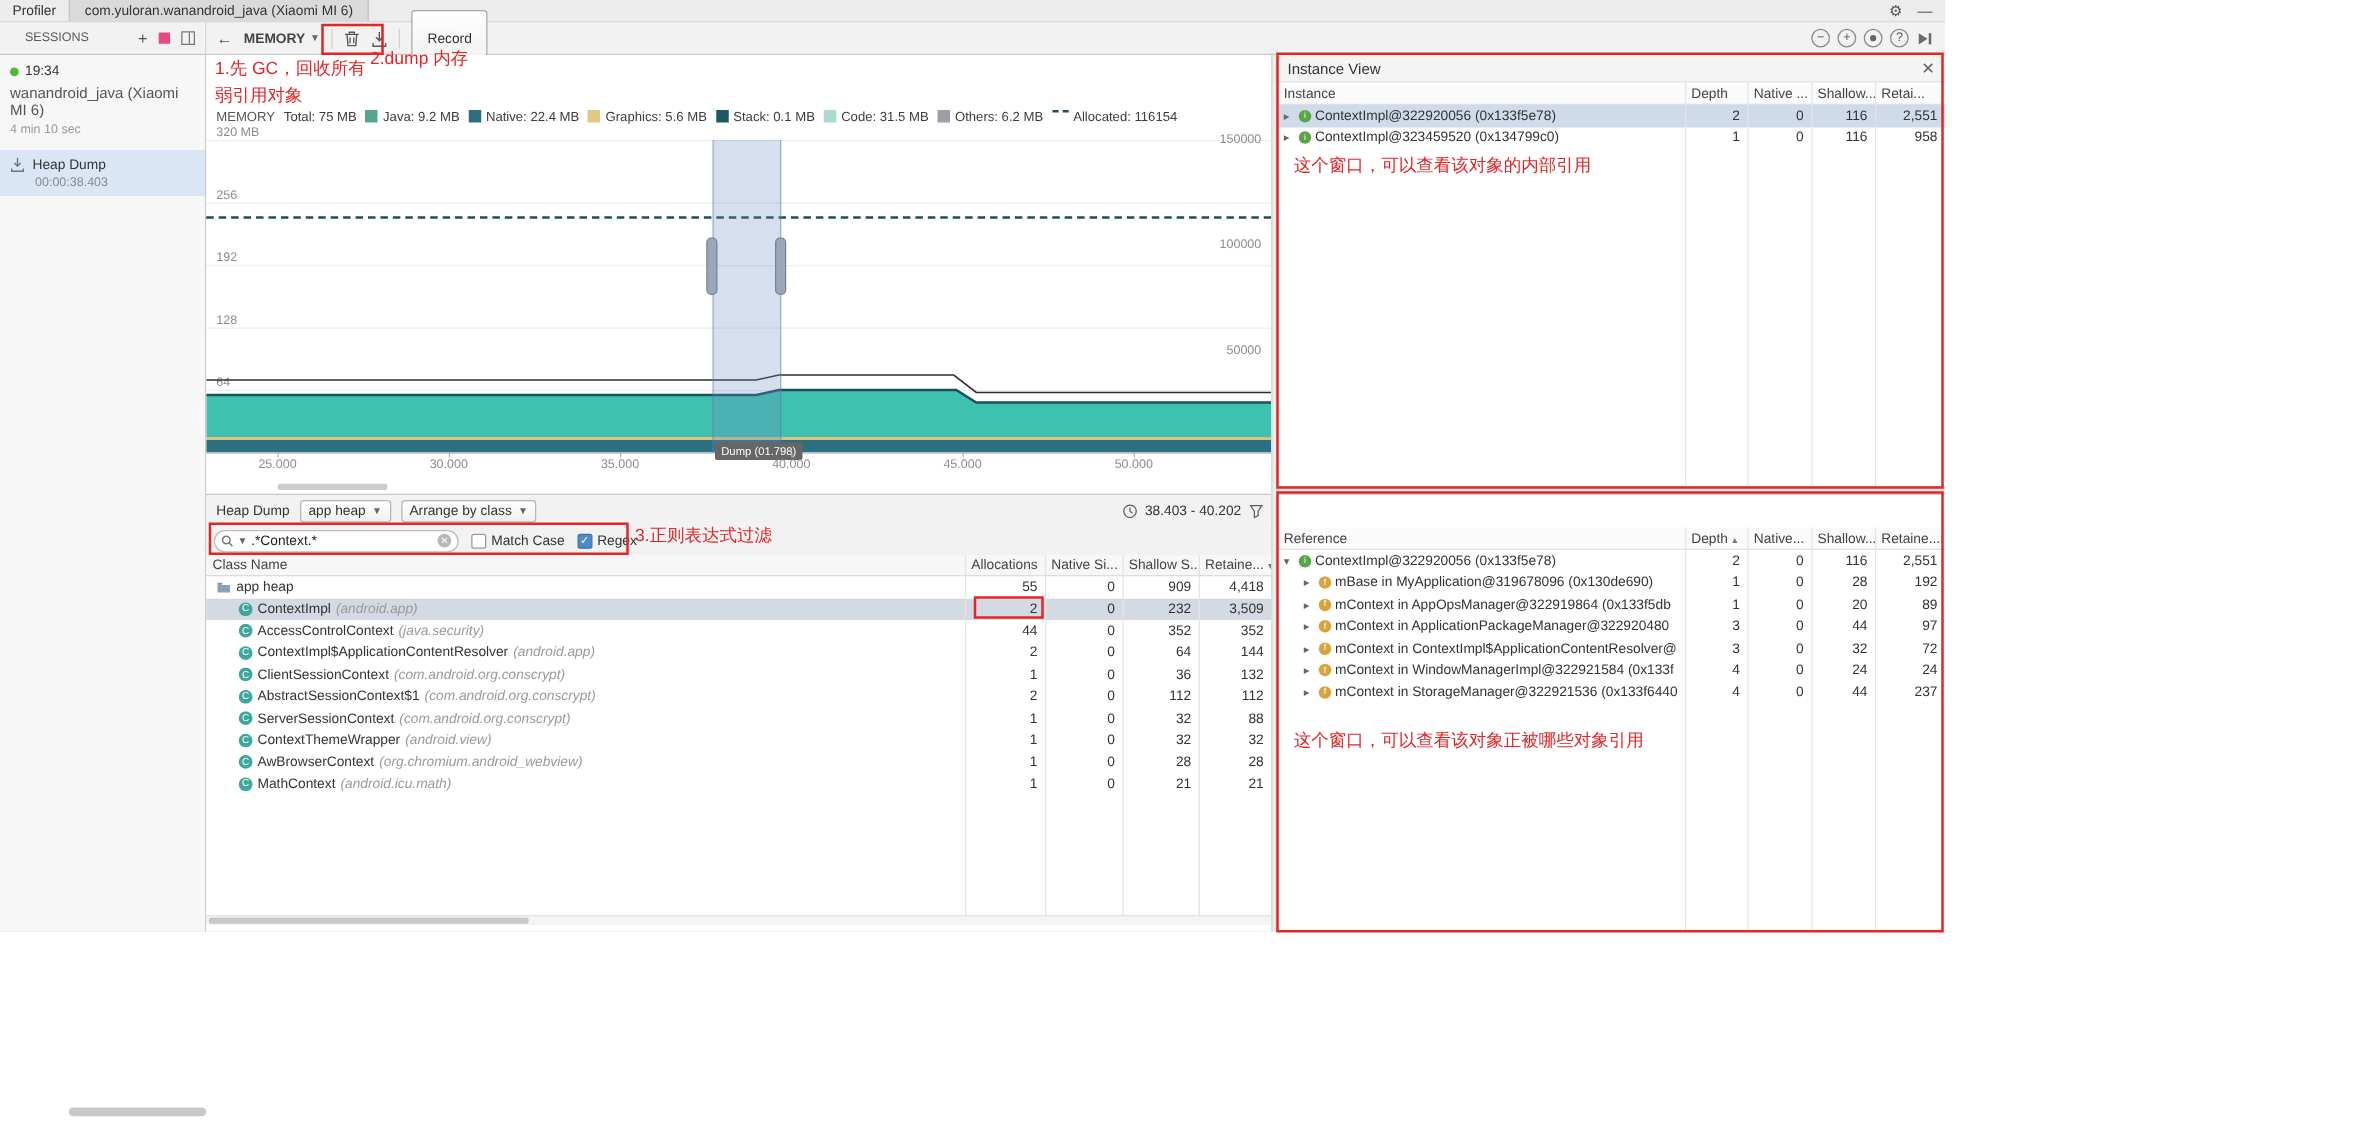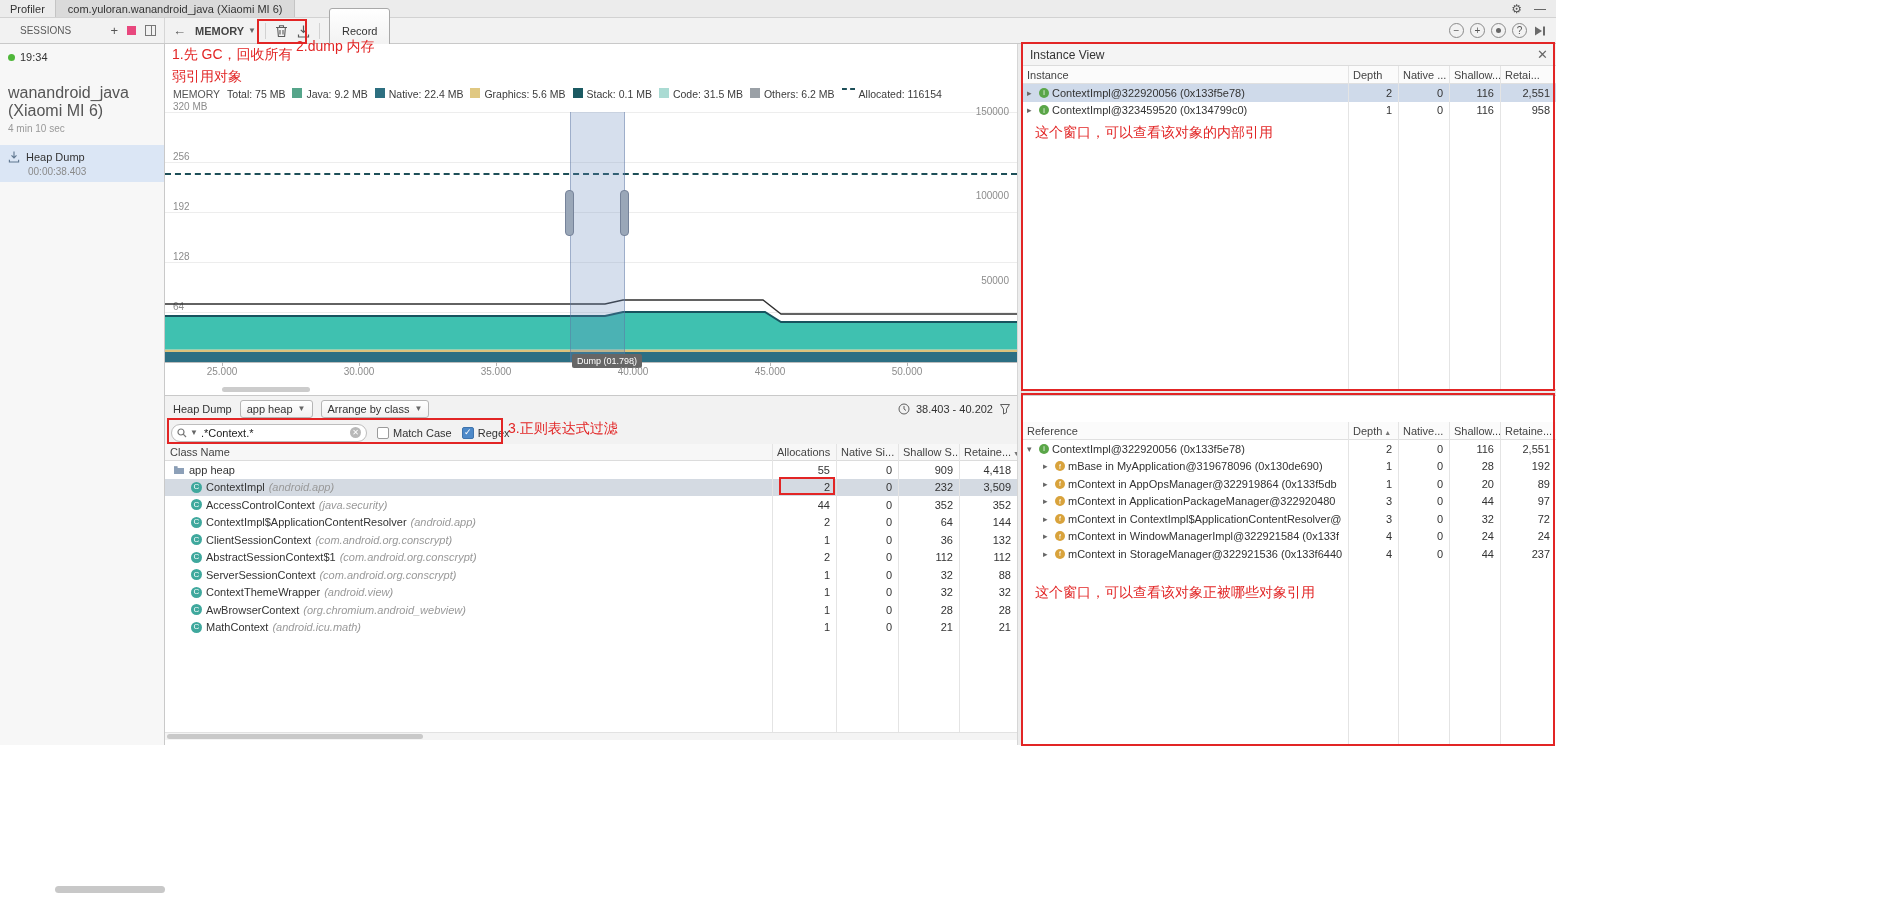--- a/index.html
+++ b/index.html
@@ -27,21 +27,21 @@
 .tool-icon{display:flex;align-items:center}
 .record-btn{border:1px solid #a9a9a9;border-radius:3px;background:linear-gradient(#fff,#efefef);padding:16px 12px;color:#333}
 .tool-right{position:absolute;right:10px;top:0;height:25px;display:flex;align-items:center;gap:6px}
 .circle-icon{width:15px;height:15px;border:1px solid #8a8a8a;border-radius:50%;display:flex;align-items:center;justify-content:center;font-size:10px;color:#555;line-height:1}
 .dot-inside{width:5px;height:5px;background:#666;border-radius:50%}
 
 .sidebar{position:absolute;left:0;top:44px;width:165px;height:701px;background:#f7f7f7;border-right:1px solid #c9c9c9}
 .session-block{padding:7px 8px 4px 8px}
 .sess-line1{display:flex;align-items:center;gap:5px;color:#333}
 .green-dot{width:7px;height:7px;border-radius:50%;background:#4fb73a}
-.sess-line2{font-size:16px;color:#555;margin-top:21px}
+.sess-line2{font-size:12px;color:#555;margin-top:4px}
 .sess-line3{font-size:10px;color:#999;margin-top:3px}
 .artifact-block{margin-top:7px;padding:5px 8px;background:#dbe6f5}
 .art-line1{display:flex;align-items:center;gap:6px;color:#333}
 .art-line2{font-size:10px;color:#8a8a8a;margin-top:3px;padding-left:20px}
 
 .center{position:absolute;left:165px;top:44px;width:852px;height:701px}
 .chart-region{position:absolute;left:0;top:0;width:852px;height:351px;background:#fff}
 .legend-row{position:absolute;left:8px;top:44px;right:2px;display:flex;align-items:center;gap:7px;font-size:10.5px;color:#3c3c3c;white-space:nowrap;overflow:hidden}
 .mem-label{color:#555}
 .legend-item{display:flex;gap:4px}

